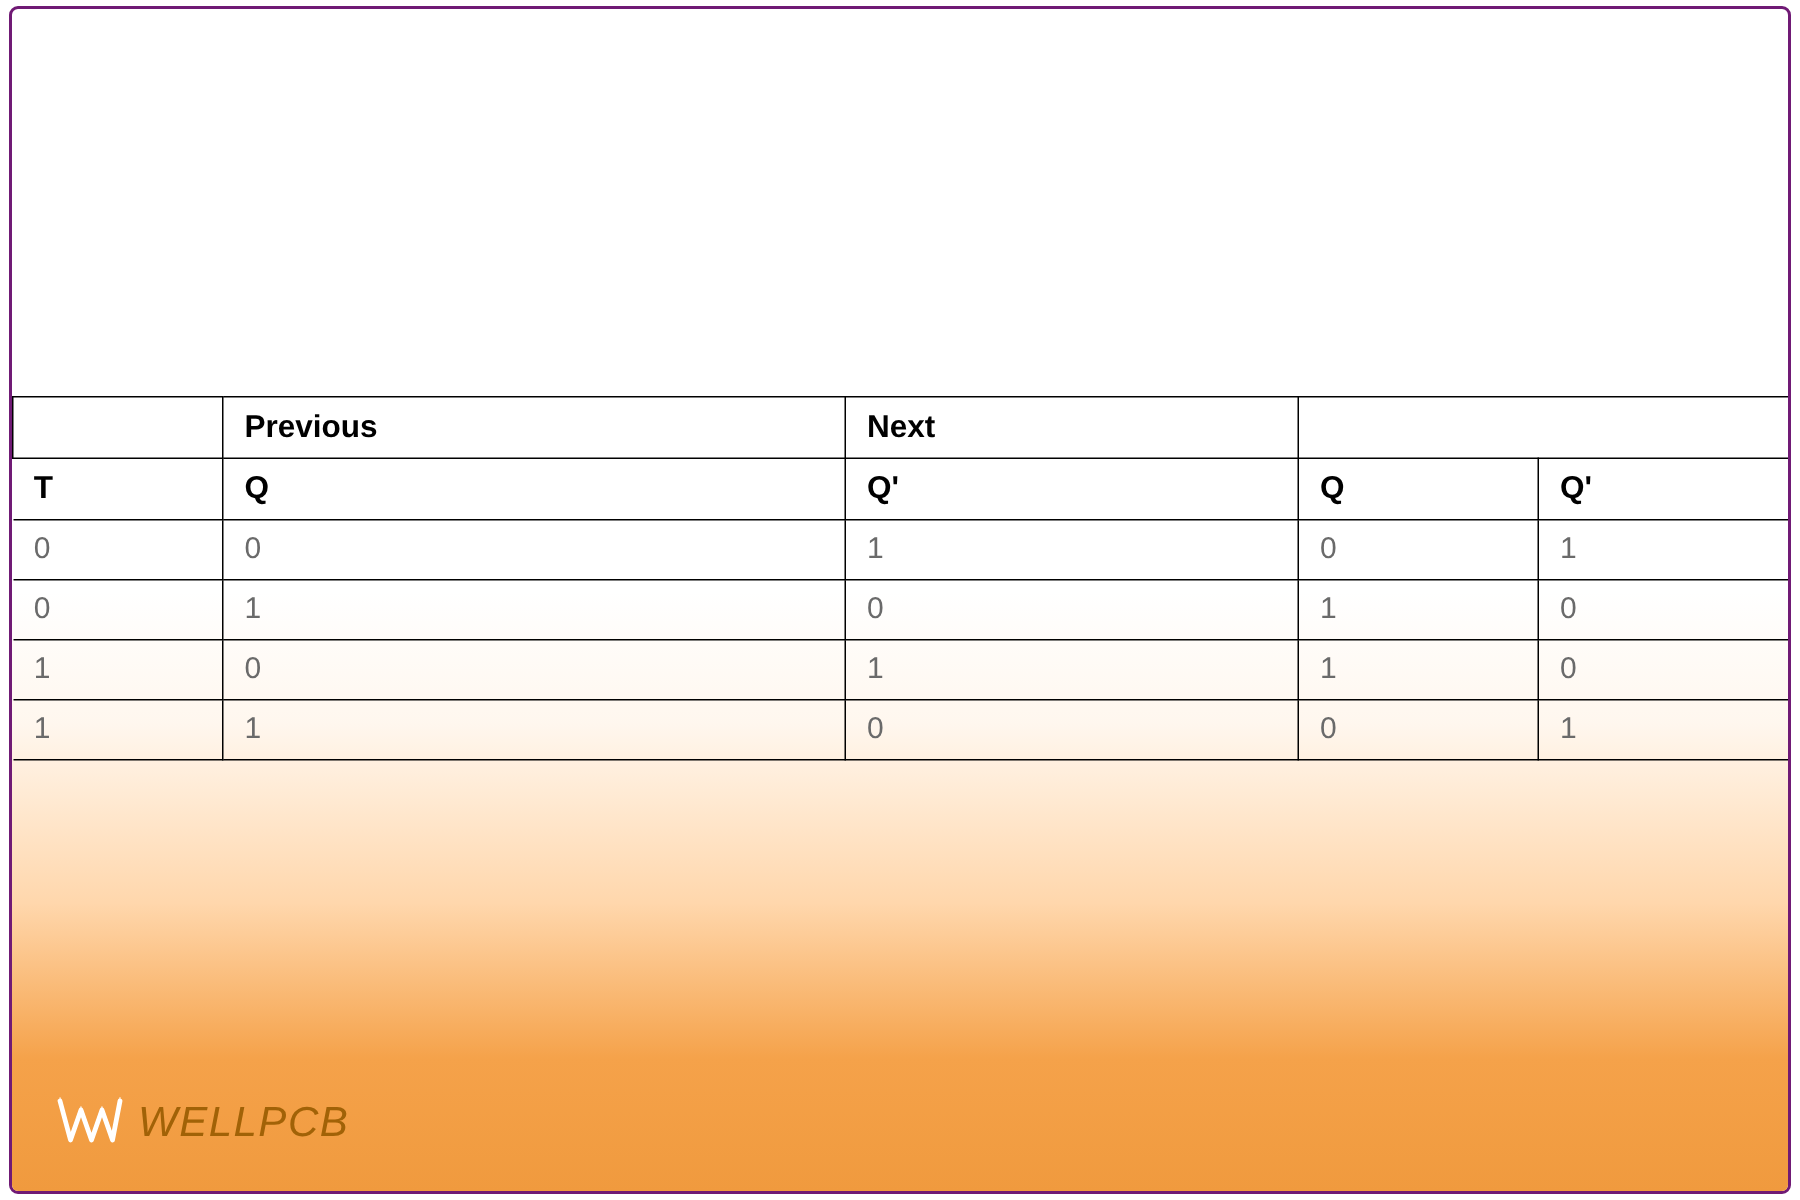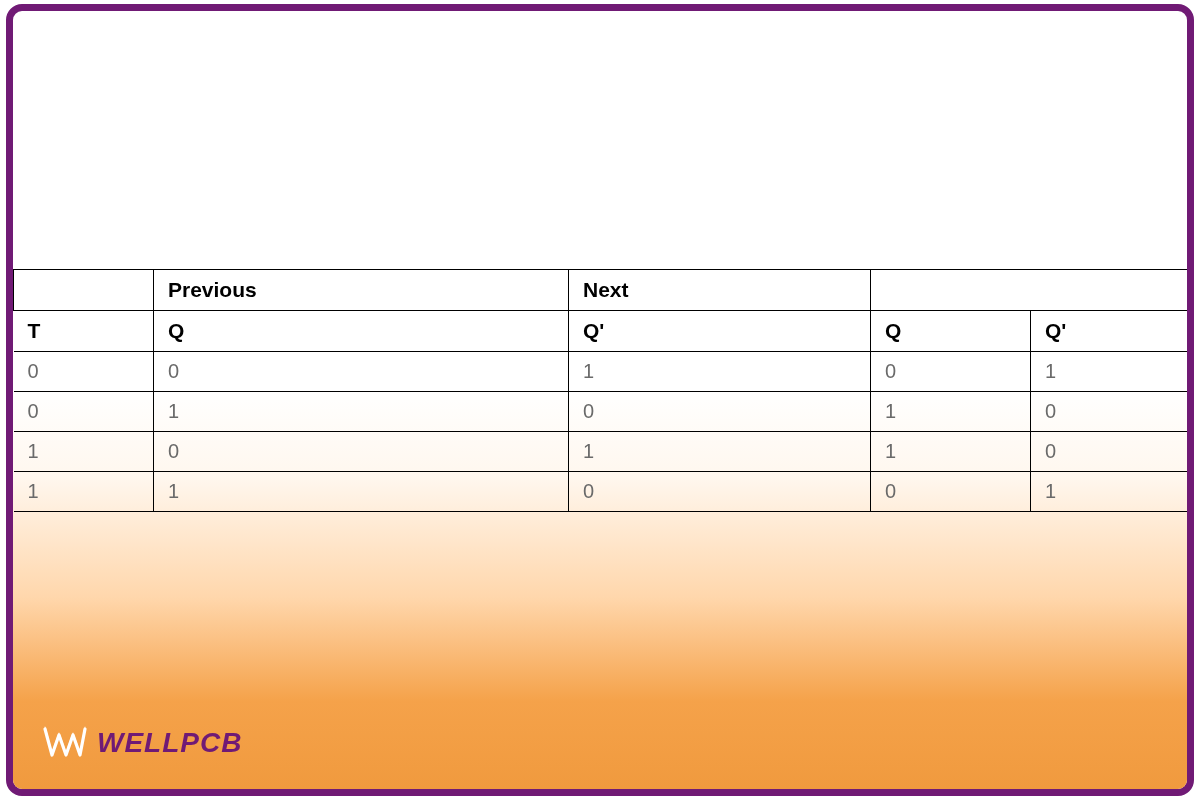--- a/index.html
+++ b/index.html
@@ -10,22 +10,22 @@
     background: #fff;
     position: relative;
     overflow: hidden;
   }
   .card {
     position: absolute;
     left: 6px;
     top: 4px;
     width: 1188px;
     height: 792px;
-    border: 7px solid #701a75;
-    border-radius: 16px;
+    border: 2px solid #701a75;
+    border-radius: 6px;
     overflow: hidden;
     background: #fff;
   }
   .gradient {
     position: absolute;
     left: 0;
     right: 0;
     bottom: 0;
     height: 400px;
     background: linear-gradient(to bottom,
@@ -83,25 +83,25 @@
     left: 30px;
     bottom: 28px;
     display: flex;
     align-items: center;
     gap: 10px;
     color: #fff;
   }
   .logo-mark svg { display: block; }
   .logo-text {
     font-family: Arial, Helvetica, sans-serif;
-    font-weight: 700;
+    font-weight: 400;
     font-style: italic;
     font-size: 28px;
     letter-spacing: 1px;
-    color: #701a75;
+    color: #a16207;
   }
 </style>
 </head>
 <body>
 
 <div class="card">
   <div class="gradient"></div>
 
   <div class="table-wrap">
     <table>

